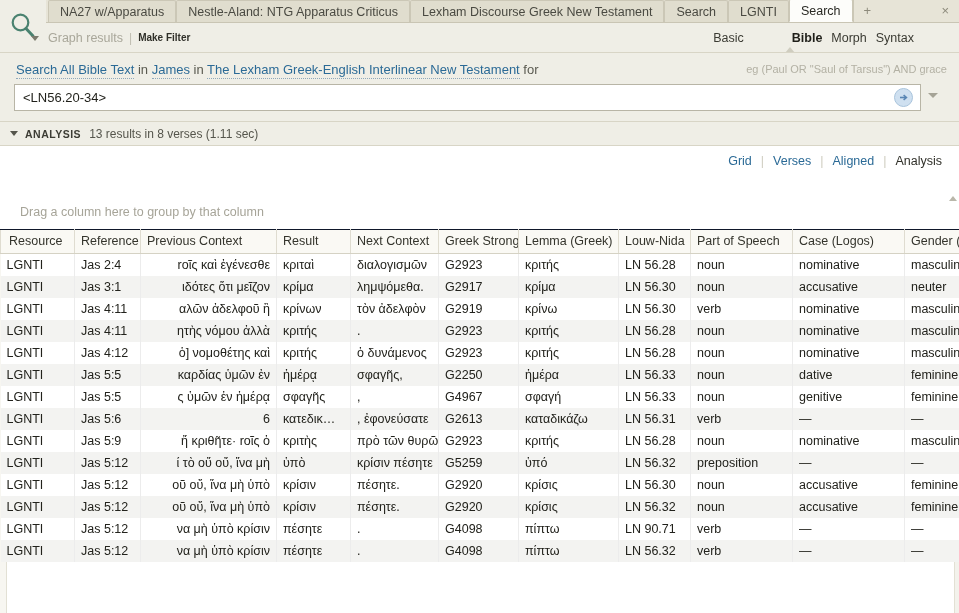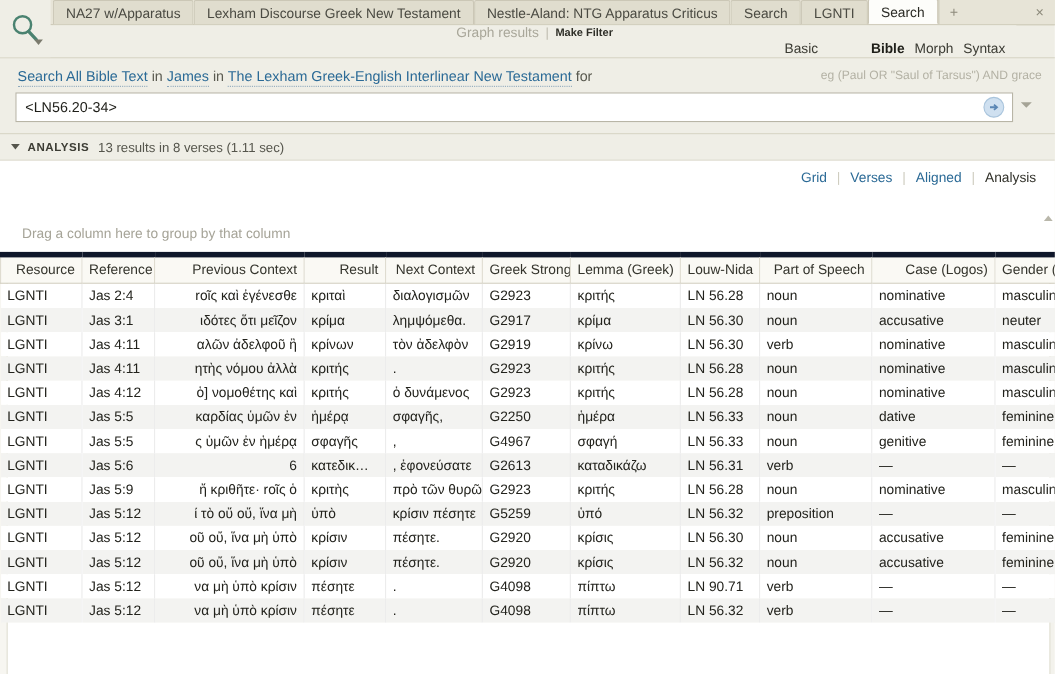--- a/index.html
+++ b/index.html
@@ -58,21 +58,21 @@
     display: flex; justify-content: space-between; align-items: center;
     border-left: 1px solid #cbc7b6;
   }
   .tab-plus .x { color: #8d8a7b; font-size: 13px; }
 
   
   .toolrow {
     position: absolute; top: 23px; left: 0; width: 924px; height: 29px;
     background: #efeee6;
     box-sizing: border-box;
-    display: flex; align-items: center; flex-direction: column;
+    display: flex; align-items: center;
   }
   .toolrow-left { margin-left: 48px; display: flex; align-items: center; }
   .graph-results { color: #a9a79a; font-size: 12.5px; }
   .tool-sep { color: #bfbdb0; margin: 0 6px; font-size: 12px; }
   .make-filter { color: #2f2f28; font-size: 10px; font-weight: bold; }
   .modes { margin-left: auto; margin-right: 10px; display: flex; gap: 9px; position: relative; }
   .mode { font-size: 12.5px; color: #3b3b33; cursor: default; }
   .mode.active { font-weight: bold; color: #1f1f19; padding-left: 39px; }
   .mode-caret {
     position: absolute; bottom: -8px; left: 72px;
@@ -172,26 +172,26 @@
 
   table.grid {
     position: absolute; top: 83px; left: 0;
     width: 959px;
     border-collapse: collapse;
     table-layout: fixed;
     font-size: 12.5px;
   }
   table.grid th {
     background: #faf9f4;
-    border-top: 5px solid #0f172a;
+    border-top: 1px solid #0f172a;
     border-bottom: 1px solid #d5d2c4;
     border-right: 1px solid #dfdcd0;
     font-weight: normal;
     color: #34342c;
-    text-align: right;
+    text-align: left;
     padding: 4px 6px 5px 6px;
     height: 17px;
     white-space: nowrap; overflow: hidden;
     box-sizing: border-box;
   }
   table.grid th.first { border-left: 1px solid #dfdcd0; padding-left: 8px; }
   table.grid td {
     border-right: 1px solid #ececec;
     padding: 4px 6px;
     height: 18px;
@@ -230,22 +230,22 @@
     background: #f3f2ec; border-left: 1px solid #e2e0d4;
   }
 </style>
 </head>
 <body>
 
 <div id="app">
 
   <div class="tabbar">
     <div class="tab spacer-left">NA27 w/Apparatus</div>
+    <div class="tab">Nestle-Aland: NTG Apparatus Criticus</div>
     <div class="tab">Lexham Discourse Greek New Testament</div>
-    <div class="tab">Nestle-Aland: NTG Apparatus Criticus</div>
     <div class="tab">Search</div>
     <div class="tab">LGNTI</div>
     <div class="tab active">Search</div>
     <div class="tab-plus">
       <span>+</span>
       <span class="x">×</span>
     </div>
   </div>
 
   <div class="magglass">

